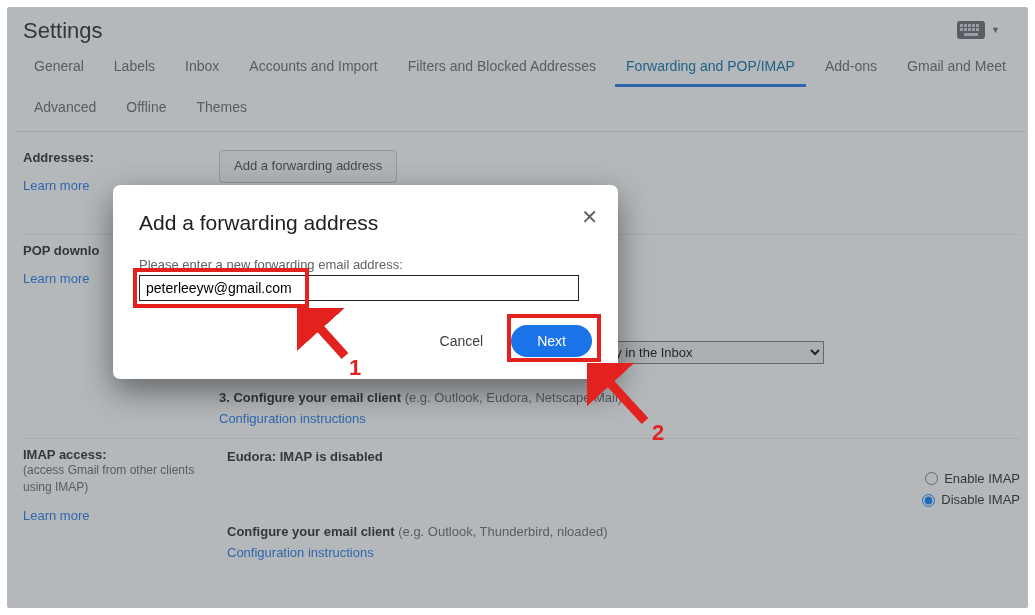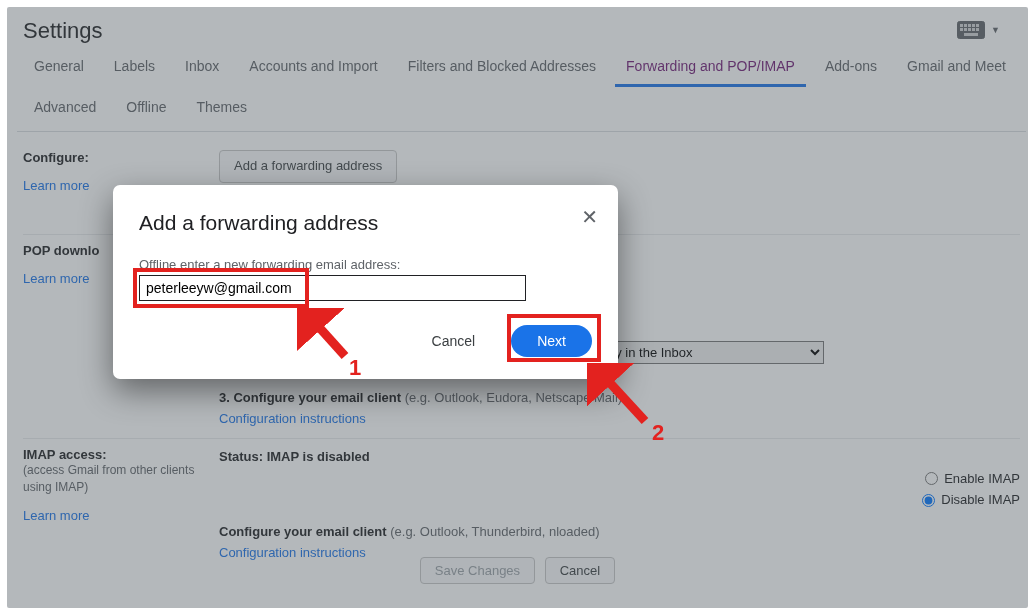--- a/index.html
+++ b/index.html
@@ -6,47 +6,47 @@
   body{width:1035px;height:615px;position:relative;overflow:hidden;box-sizing:border-box;}
   *{box-sizing:border-box;}
   .frame{position:absolute;inset:3px;border:4px solid #fff;border-radius:6px;background:#fff;overflow:hidden;}
   .page{position:absolute;inset:0;padding:8px 2px 0 10px;}
   .title{font-size:22px;font-weight:400;color:#202124;margin:3px 0 14px 6px;}
   .kbd{position:absolute;top:14px;right:28px;display:flex;align-items:center;}
   .kbd svg{width:28px;height:18px;}
   .kbd .tri{margin-left:6px;color:#5f6368;font-size:9px;line-height:1;}
   .tabs{display:flex;flex-wrap:wrap;gap:8px;padding:0 6px;}
   .tabs a{padding:0 11px 10px 11px;font-size:14px;color:#5f6368;text-decoration:none;white-space:nowrap;margin-bottom:4px;}
-  .tabs a.active{color:#701a75;font-weight:500;border-bottom:3px solid #1a73e8;}
+  .tabs a.active{color:#0369a1;font-weight:500;border-bottom:3px solid #1a73e8;}
   .content{border-top:1px solid #dadce0;border-bottom:none;margin-top:2px;padding:10px 6px 70px 6px;}
   .row{display:flex;align-items:flex-start;border-bottom:1px solid #e8eaed;padding:8px 0;}
-  .row:last-child{border-bottom:none;}
+  .row:last-child{border-bottom:none;gap:8px;}
   .labelcol{width:196px;flex:0 0 196px;padding-right:8px;}
   .labelcol .lbl{font-weight:700;color:#202124;font-size:13px;}
   .labelcol .sub{color:#5f6368;font-size:12px;line-height:1.4;}
   .labelcol .lm{color:#1a73e8;cursor:pointer;margin-top:13px;}
   .bodycol{flex:1;font-size:13px;line-height:1.6;}
   .gbutton{display:inline-block;background:#f8f9fa;border:1px solid #c6c6c6;border-radius:4px;padding:5px 14px;font-size:13px;color:#3c4043;cursor:pointer;}
   .gbutton.disabled{color:#9aa0a6;}
   .link{color:#1a73e8;cursor:pointer;}
   select{font-size:13px;border:1px solid #767676;background:#efefef;padding:2px 4px;min-width:225px;}
   .radio{display:flex;align-items:center;gap:6px;margin:1px 0;justify-content:flex-end;}
   .radio input{margin:0;}
   .footer{position:absolute;left:0;right:0;bottom:24px;text-align:center;}
   
   .scrim{position:absolute;inset:0;background:rgba(77,85,94,0.42);}
   
   .dialog{position:absolute;left:106px;top:178px;width:505px;background:#fff;border-radius:7px;box-shadow:0 12px 32px rgba(0,0,0,0.45);padding:26px 26px 22px 26px;}
   .dialog h2{font-size:21px;font-weight:400;margin:0 0 22px 0;color:#202124;}
   .closebtn{position:absolute;top:22px;right:20px;font-size:20px;color:#5f6368;cursor:pointer;line-height:1;}
   .dprompt{font-size:13px;color:#5f6368;margin-bottom:3px;}
-  .dinput{width:387px;border:1px solid #202124;padding:4px 6px;font-size:14px;font-family:inherit;outline:none;}
+  .dinput{width:440px;border:1px solid #202124;padding:4px 6px;font-size:14px;font-family:inherit;outline:none;}
   .dactions{display:flex;justify-content:flex-end;gap:22px;align-items:center;margin-top:24px;}
   .cancel{font-size:14px;color:#3c4043;cursor:pointer;background:none;border:none;}
-  .next{background:#1a73e8;color:#fff;border:none;border-radius:18px;padding:8px 26px;font-size:14px;font-weight:500;cursor:pointer;margin-left:8px;}
+  .next{background:#1a73e8;color:#fff;border:none;border-radius:18px;padding:8px 26px;font-size:14px;font-weight:500;cursor:pointer;}
   
   .anno{position:absolute;border:4px solid #e3221f;pointer-events:none;}
   .arrow1{position:absolute;left:290px;top:301px;pointer-events:none;}
   .arrow2{position:absolute;left:580px;top:356px;pointer-events:none;}
   .annoNum{position:absolute;font-size:22px;font-weight:700;color:#e3221f;pointer-events:none;}
 </style>
 </head>
 <body>
 
 <div class="frame">
@@ -81,21 +81,21 @@
         <a href="#">Gmail and Meet</a>
         <a href="#">Advanced</a>
         <a href="#">Offline</a>
         <a href="#">Themes</a>
       </div>
 
   <div class="content">
 
     <div class="row">
       <div class="labelcol">
-        <div class="lbl">Configure:</div>
+        <div class="lbl">Addresses:</div>
         <div class="lm">Learn more</div>
       </div>
       <div class="bodycol">
         <span class="gbutton">Add a forwarding address</span>
         <div style="margin-top:22px;">
           <span style="visibility:hidden;">Tip: You can also forward only some of your mail by creating a </span><span class="link">filter!</span>
         </div>
       </div>
     </div>
 
@@ -120,48 +120,44 @@
       </div>
     </div>
 
     <div class="row">
       <div class="labelcol">
         <div class="lbl">IMAP access:</div>
         <div class="sub">(access Gmail from other clients using IMAP)</div>
         <div class="lm">Learn more</div>
       </div>
       <div class="bodycol">
-        <b>Status: IMAP is disabled</b>
+        <b>Eudora: IMAP is disabled</b>
         <label class="radio">
               <input type="radio" name="imap" style="">
               <span>Enable IMAP</span>
             </label>
         <label class="radio">
               <input type="radio" name="imap" checked="" style="">
               <span>Disable IMAP</span>
             </label>
         <div style="height:10px;"></div>
         <b>Configure your email client</b><span style="color:#5f6368;"> (e.g. Outlook, Thunderbird, nloaded)</span><br>
         <span class="link">Configuration instructions</span>
       </div>
     </div>
   </div>
 
-  <div class="footer">
-    <span class="gbutton disabled">Save Changes</span>
-    <span class="gbutton" style="margin-left:6px;">Cancel</span>
-  </div>
  </div>
 
  <div class="scrim"></div>
 
  <div class="dialog">
    <h2>Add a forwarding address</h2>
    <span class="closebtn">✕</span>
-   <div class="dprompt">Offline enter a new forwarding email address:</div>
+   <div class="dprompt">Please enter a new forwarding email address:</div>
    <input class="dinput" value="peterleeyw@gmail.com" style="">
    <div class="dactions">
      <button class="cancel">Cancel</button>
      <button class="next">Next</button>
    </div>
  </div>
 
  <div class="anno" style="left:126px;top:261px;width:176px;height:40px;"></div>
  <div class="anno" style="left:500px;top:307px;width:94px;height:48px;"></div>
 

